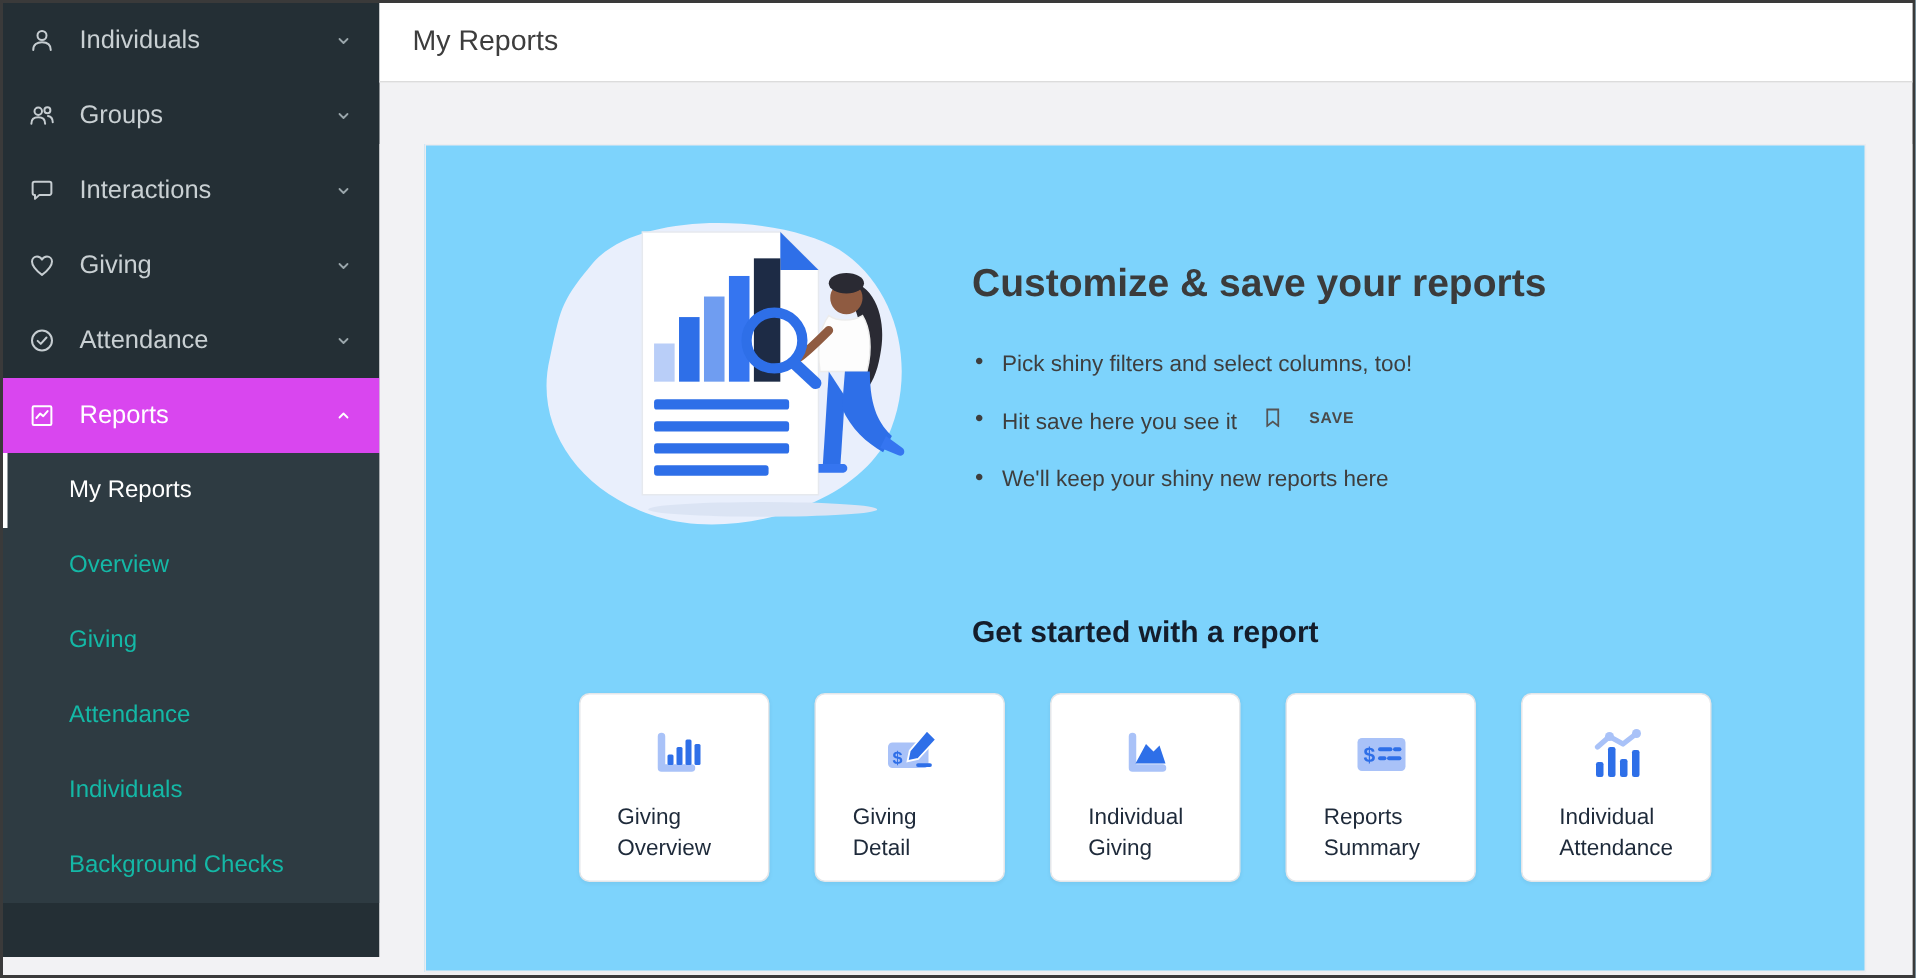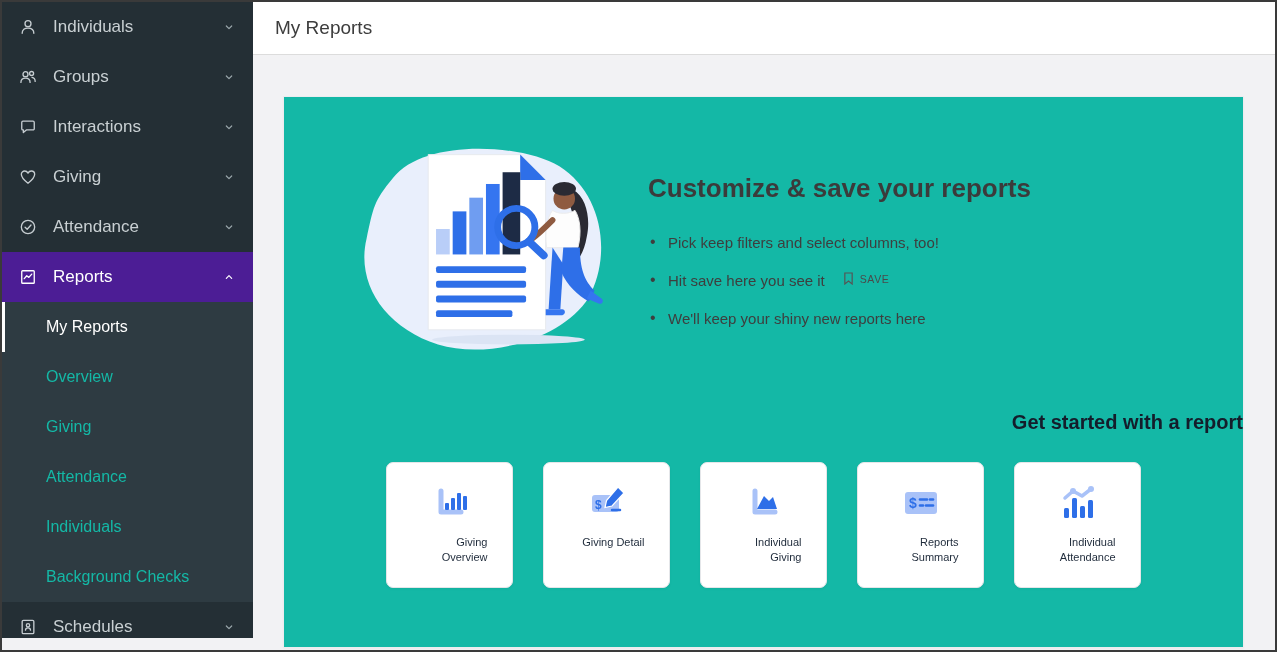--- a/index.html
+++ b/index.html
@@ -15,21 +15,21 @@
   .sidebar {
     position:absolute; left:0; top:0; bottom:12px; width:251px;
     background:#242f35; color:#c9d0d3;
   }
   .nav-row {
     height:50px; display:flex; align-items:center;
     padding:0 16px; font-size:17px; cursor:pointer;
   }
   .nav-row .nicon { width:20px; height:20px; margin-right:15px; flex:none; display:flex; }
   .nav-row .chev { margin-left:auto; display:flex; }
-  .nav-row.reports-row { background:#4c1d95; color:#ffffff; }
+  .nav-row.reports-row { background:#d946ef; color:#ffffff; }
   .submenu { background:#2e3b42; }
   .sub-row {
     height:50px; display:flex; align-items:center;
     padding-left:44px; font-size:16px; color:#14b8a6; cursor:pointer;
   }
   .sub-row.active { border-left:3px solid #ffffff; padding-left:41px; color:#ffffff; }
   svg.sicon { stroke:#c6cdd1; stroke-width:1.6; fill:none; stroke-linecap:round; stroke-linejoin:round; }
   .reports-row svg.sicon { stroke:#ffffff; }
   svg.chevron { stroke:#9aa6ab; stroke-width:1.8; fill:none; stroke-linecap:round; stroke-linejoin:round; }
   .reports-row svg.chevron { stroke:#ffffff; }
@@ -37,46 +37,46 @@
   
   .main { position:absolute; left:251px; right:0; top:0; bottom:0; }
   .topbar {
     height:53px; background:#ffffff; border-bottom:1px solid #dcdcdc;
     display:flex; align-items:center; padding-left:22px;
     font-size:19px; color:#3d3d3d;
   }
   .content { height:595px; background:#f2f2f4; }
   .card {
     margin:41px 31px 0 30px; height:552px;
-    background:#14b8a6; border:1px solid #ececef;
+    background:#7dd3fc; border:1px solid #ececef;
     box-shadow:0 1px 2px rgba(0,0,0,0.03);
   }
   .hero { display:flex; padding:40px 0 0 66px; }
   .hero-illustration { width:268px; height:230px; flex:none; }
   .hero-text { margin-left:30px; padding-top:36px; width:480px; }
   .hero-text h1 { font-size:26px; font-weight:700; color:#3b3b3b; margin:0 0 30px 0; }
   ul.bullets { list-style:none; font-size:15px; color:#3e3e3e; }
   ul.bullets li { position:relative; padding-left:20px; margin-bottom:21px; }
   ul.bullets li::before { content:"\2022"; position:absolute; left:2px; top:-1px; font-size:16px; color:#3e3e3e; }
   .save-badge {
-    display:inline-flex; align-items:center; gap:6px; margin-left:18px;
-    font-size:10.5px; letter-spacing:0.6px; color:#4a4a4a; vertical-align:1px;
+    display:inline-flex; align-items:center; gap:19px; margin-left:18px;
+    font-size:10.5px; letter-spacing:0.6px; color:#4a4a4a; vertical-align:1px;font-weight:bold;
   }
   .save-badge svg { stroke:#555; fill:none; stroke-width:1.3; }
-  .get-started { text-align:right; font-size:20px; font-weight:700; color:#141d2b; margin-top:44px; }
+  .get-started { text-align:center; font-size:20px; font-weight:700; color:#141d2b; margin-top:44px; }
   .tiles { display:flex; justify-content:center; gap:30px; margin-top:28px; }
   .tile {
     width:127px; height:126px; background:#fff;
     border:1px solid #e4e6e9; border-radius:7px;
     box-shadow:0 1px 3px rgba(0,0,0,0.05);
     display:flex; flex-direction:column; align-items:center;
     padding-top:16px; cursor:pointer;
   }
   .tile .t-icon { height:48px; display:flex; align-items:center; }
-  .tile .t-label { margin-top:8px; font-size:11px; color:#1e2a3a; text-align:right; line-height:1.38; width:76px; }
+  .tile .t-label { margin-top:8px; font-size:15px; color:#1e2a3a; text-align:left; line-height:1.38; width:76px; }
 </style>
 </head>
 <body>
 
 <nav class="sidebar">
 
   <div class="nav-row">
     <span class="nicon">
       <svg class="sicon" width="20" height="20" viewBox="0 0 24 24">
           <circle cx="12" cy="8" r="3.6"></circle>
@@ -180,35 +180,20 @@
       <span>Attendance</span>
     </div>
     <div class="sub-row">
       <span>Individuals</span>
     </div>
     <div class="sub-row">
       <span>Background Checks</span>
     </div>
   </div>
 
-  <div class="nav-row">
-    <span class="nicon">
-      <svg class="sicon" width="20" height="20" viewBox="0 0 24 24">
-          <rect x="5" y="4" width="14" height="16" rx="1.5"></rect>
-          <circle cx="12" cy="10" r="2"></circle>
-          <path d="M9 15.8 C9 13.9 10.3 13.1 12 13.1 C13.7 13.1 15 13.9 15 15.8"></path>
-        </svg>
-    </span>
-    <span>Schedules</span>
-    <span class="chev">
-      <svg class="chevron" width="16" height="16" viewBox="0 0 24 24">
-          <polyline points="8,10.5 12,14.5 16,10.5"></polyline>
-        </svg>
-    </span>
-  </div>
 </nav>
 
 <div class="main">
   <div class="topbar">
     <span>My Reports</span>
   </div>
 
   <div class="content">
     <div class="card">
 
@@ -238,21 +223,21 @@
           <path d="M205,113 L201,176 H213 L216,130 Z" fill="#2e6fe8"></path>
           <path d="M216,113 L214,138 C220,152 231,162 242,168 L248,157 C240,149 233,139 233,113 Z" fill="#2e6fe8"></path>
           <path d="M198,176 h17 c3,0 4,5 0,6 h-17 z" fill="#3575f0"></path>
           <path d="M244,157 l11,8 c3,2 1,7 -3,5 l-12,-5 z" fill="#3575f0"></path>
         </svg>
 
         <div class="hero-text">
           <h1>Customize &amp; save your reports</h1>
           <ul class="bullets">
             <li>
-              <span>Pick keep filters and select columns, too!</span>
+              <span>Pick shiny filters and select columns, too!</span>
             </li>
             <li>
               <span>Hit save here you see it</span><span class="save-badge">
                   <svg width="11" height="13" viewBox="0 0 12 14">
                     <path d="M2 1 h8 v12 l-4 -3.2 -4 3.2 z"></path>
                   </svg>
                   <span>SAVE</span>
                 </span>
             </li>
             <li>

